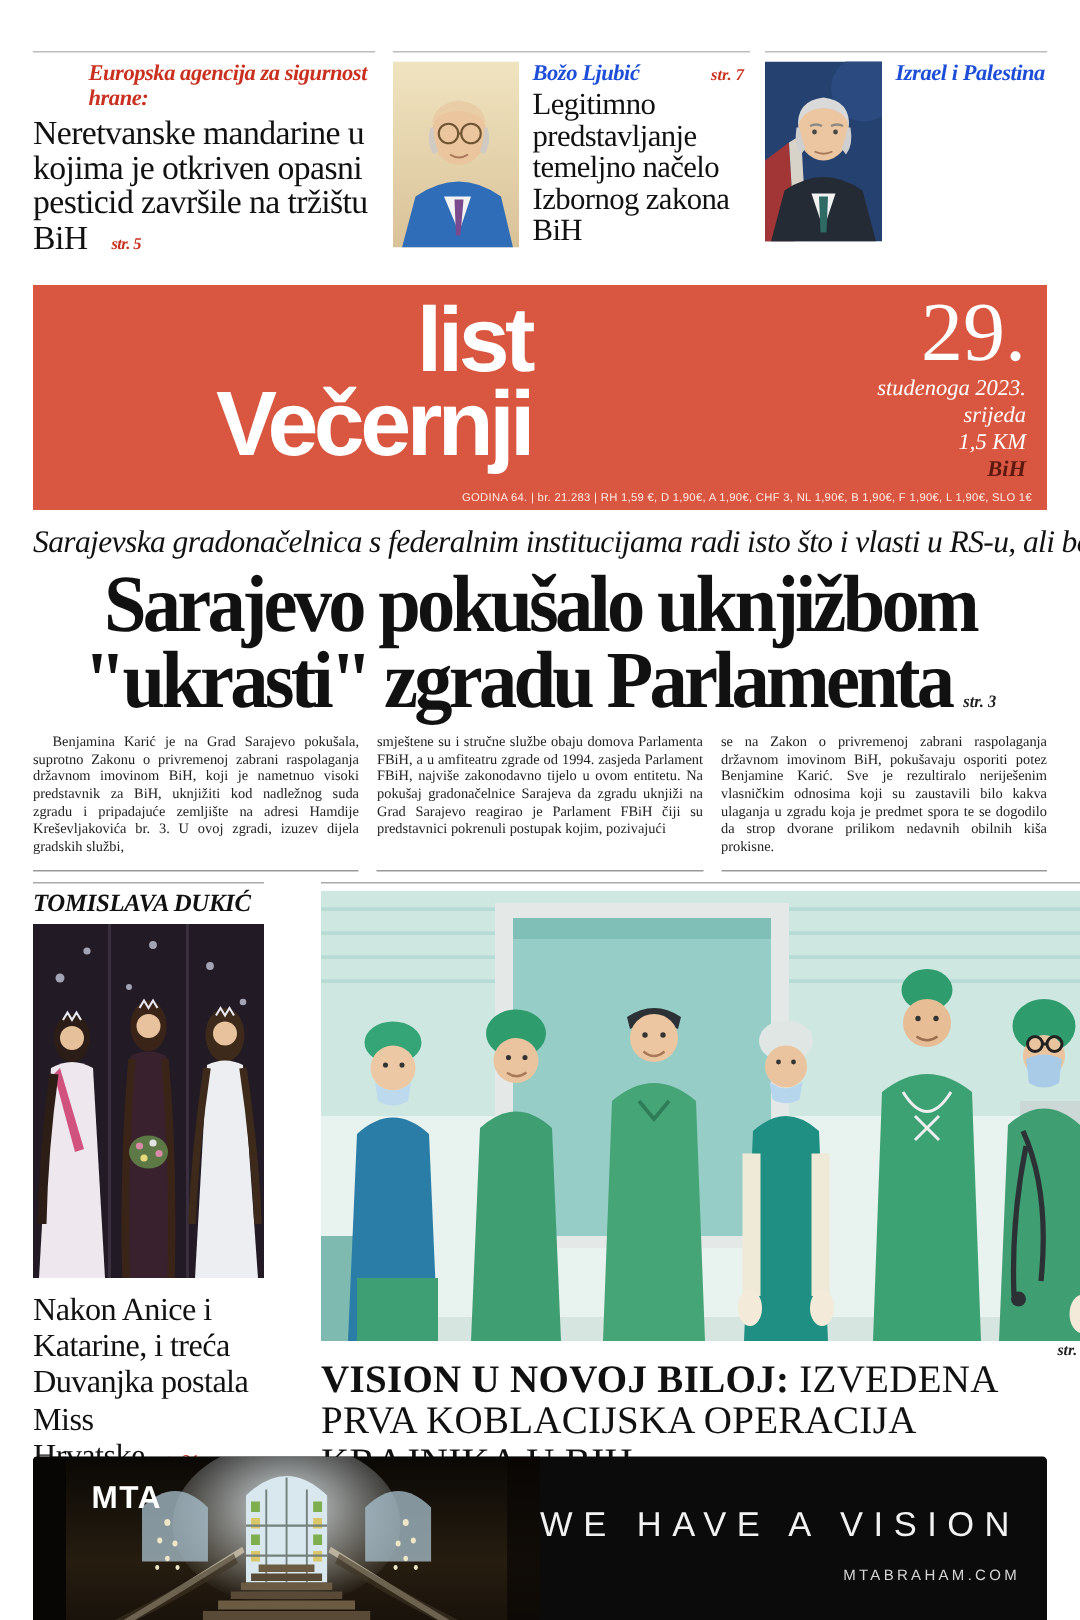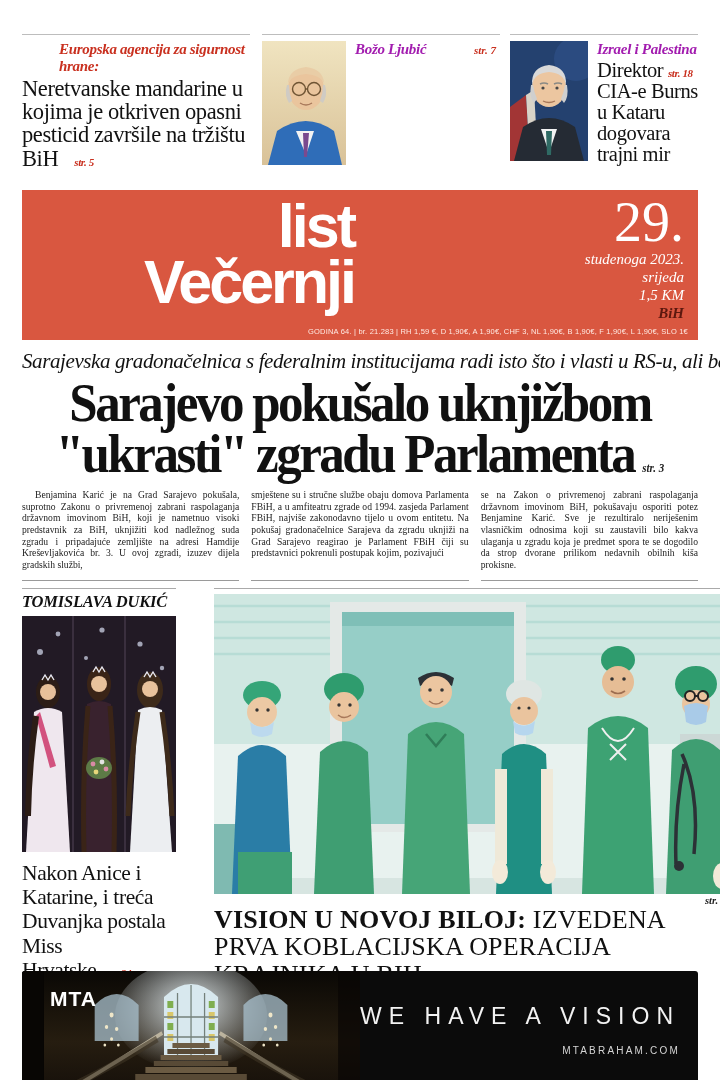--- a/index.html
+++ b/index.html
@@ -10,21 +10,21 @@
     font-family:"Liberation Serif", serif; color:#111;
     overflow:hidden;
   }
   
   .teasers { display:flex; height:153px; }
   .teaser { border-top:1.5px solid #bdbdbd; padding-top:6px; overflow:hidden; }
   .t1 { width:228px; margin-right:12px; }
   .t2 { width:238px; margin-right:10px; }
   .t3 { flex:1; }
   .kicker-red { color:#c9301f; font-style:italic; font-weight:bold; font-size:15px; letter-spacing:-0.3px;margin-left:37px; }
-  .kicker-dark { color:#a21caf; font-style:italic; font-weight:bold; font-size:15px; letter-spacing:-0.3px; }
+  .kicker-dark { color:#1d4ed8; font-style:italic; font-weight:bold; font-size:15px; letter-spacing:-0.3px; }
   .pg-red { color:#c9301f; font-style:italic; font-weight:bold; font-size:11px; white-space:nowrap; }
   .pg-dark { color:#222; font-style:italic; font-weight:bold; font-size:10.5px; white-space:nowrap;text-align:center; }
   .t1 .hl { font-size:22.5px; line-height:1.03; letter-spacing:-0.4px; margin-top:2px; }
   .t1 .hl .pg-red { margin-left:16px; }
   .tphoto-row { display:flex; }
   .tphoto { flex:none; margin-right:9px; }
   .t2 .hl, .t3 .hl { font-size:20.5px; line-height:1.03; letter-spacing:-0.4px; margin-top:2px; }
   .kline { display:flex; justify-content:space-between; align-items:baseline; padding-right:4px; }
   
   .masthead { margin-top:3px; height:150px; background:#d95740; position:relative; color:#fff; }
@@ -56,21 +56,21 @@
   .mainphoto .rule { margin-bottom:5px; }
   .str8 { text-align:right; margin-top:1px; }
   .ph-head { font-size:26px; line-height:1.06; letter-spacing:0.2px; margin-top:0px; }
   .ph-head .b { font-weight:bold; }
   svg { display:block; }
   
   .ad { margin-top:11px; height:118px; background:#0b0b0b; border-radius:3px; position:relative; display:flex; overflow:hidden; }
   .ad-right { flex:1; display:flex; flex-direction:column; justify-content:center; align-items:flex-end; padding-right:18px; }
   .slogan { color:#f2f2f2; font-family:"Liberation Sans", sans-serif; font-size:23px; letter-spacing:7px; font-weight:400; white-space:nowrap; }
   .url { color:#d5d5d5; font-family:"Liberation Sans", sans-serif; font-size:10px; letter-spacing:2.2px; margin-top:15px; }
-  .mta { position:absolute; left:28px; top:16px; color:#fff; font-family:"Liberation Sans", sans-serif; font-weight:bold; font-size:21px; letter-spacing:1px; }
+  .mta { position:absolute; left:39px; top:16px; color:#fff; font-family:"Liberation Sans", sans-serif; font-weight:bold; font-size:21px; letter-spacing:1px; }
 </style>
 </head>
 <body>
 
 <div class="page">
 
   <div class="teasers">
 
     <div class="teaser t1">
       <div class="kicker-red">Europska agencija za sigurnost hrane:</div>
@@ -97,20 +97,21 @@
           <circle cx="37" cy="48" r="6.5" fill="none" stroke="#6f5434" stroke-width="1.4"></circle>
           <circle cx="52" cy="48" r="6.5" fill="none" stroke="#6f5434" stroke-width="1.4"></circle>
           <line x1="43" y1="48" x2="46" y2="48" stroke="#6f5434" stroke-width="1.4"></line>
           <path d="M38,62 Q44,66 50,62" stroke="#a8785a" stroke-width="1.4" fill="none"></path>
         </svg>
         <div style="flex:1">
           <div class="kline">
             <span class="kicker-dark">Božo Ljubić</span>
             <span class="pg-red">str. 7</span>
           </div>
+          <div class="hl">Legitimno predstavljanje temeljno načelo Izbornog zakona BiH</div>
         </div>
       </div>
     </div>
 
     <div class="teaser t3">
       <div class="tphoto-row">
         <svg class="tphoto" width="78" height="120" viewBox="0 0 78 120">
           <rect width="78" height="120" fill="#24416f"></rect>
           <circle cx="66" cy="18" r="22" fill="#2d4e84" opacity="0.8"></circle>
           <polygon points="0,66 16,54 20,120 0,120" fill="#a23535"></polygon>
@@ -122,21 +123,20 @@
           <path d="M22,44 Q21,26 39,24 Q57,26 56,44 Q54,32 39,31 Q24,32 22,44 Z" fill="#d9d9d9"></path>
           <path d="M21,44 Q19,56 24,62 L27,58 Q24,51 23,44 Z" fill="#cfcfcf"></path>
           <path d="M57,44 Q59,56 54,62 L51,58 Q54,51 55,44 Z" fill="#cfcfcf"></path>
           <path d="M30,43 Q34,41 38,43 M44,43 Q48,41 52,43" stroke="#8a8a85" stroke-width="1.6" fill="none"></path>
           <circle cx="33" cy="47" r="1.6" fill="#474747"></circle>
             <circle cx="47" cy="47" r="1.6" fill="#474747"></circle>
           <path d="M33,60 Q39,63 45,60" stroke="#a8785a" stroke-width="1.3" fill="none"></path>
         </svg>
         <div style="flex:1">
           <div class="kicker-dark">Izrael i Palestina</div>
-          <div class="hl"><span>Direktor</span> <span class="pg-red">str. 18</span> <span>CIA-e Burns u Kataru dogovara trajni mir</span></div>
         </div>
       </div>
     </div>
   </div>
 
   <div class="masthead">
     <div class="logo">
       <div>list</div>
       <div>Večernji</div>
     </div>

